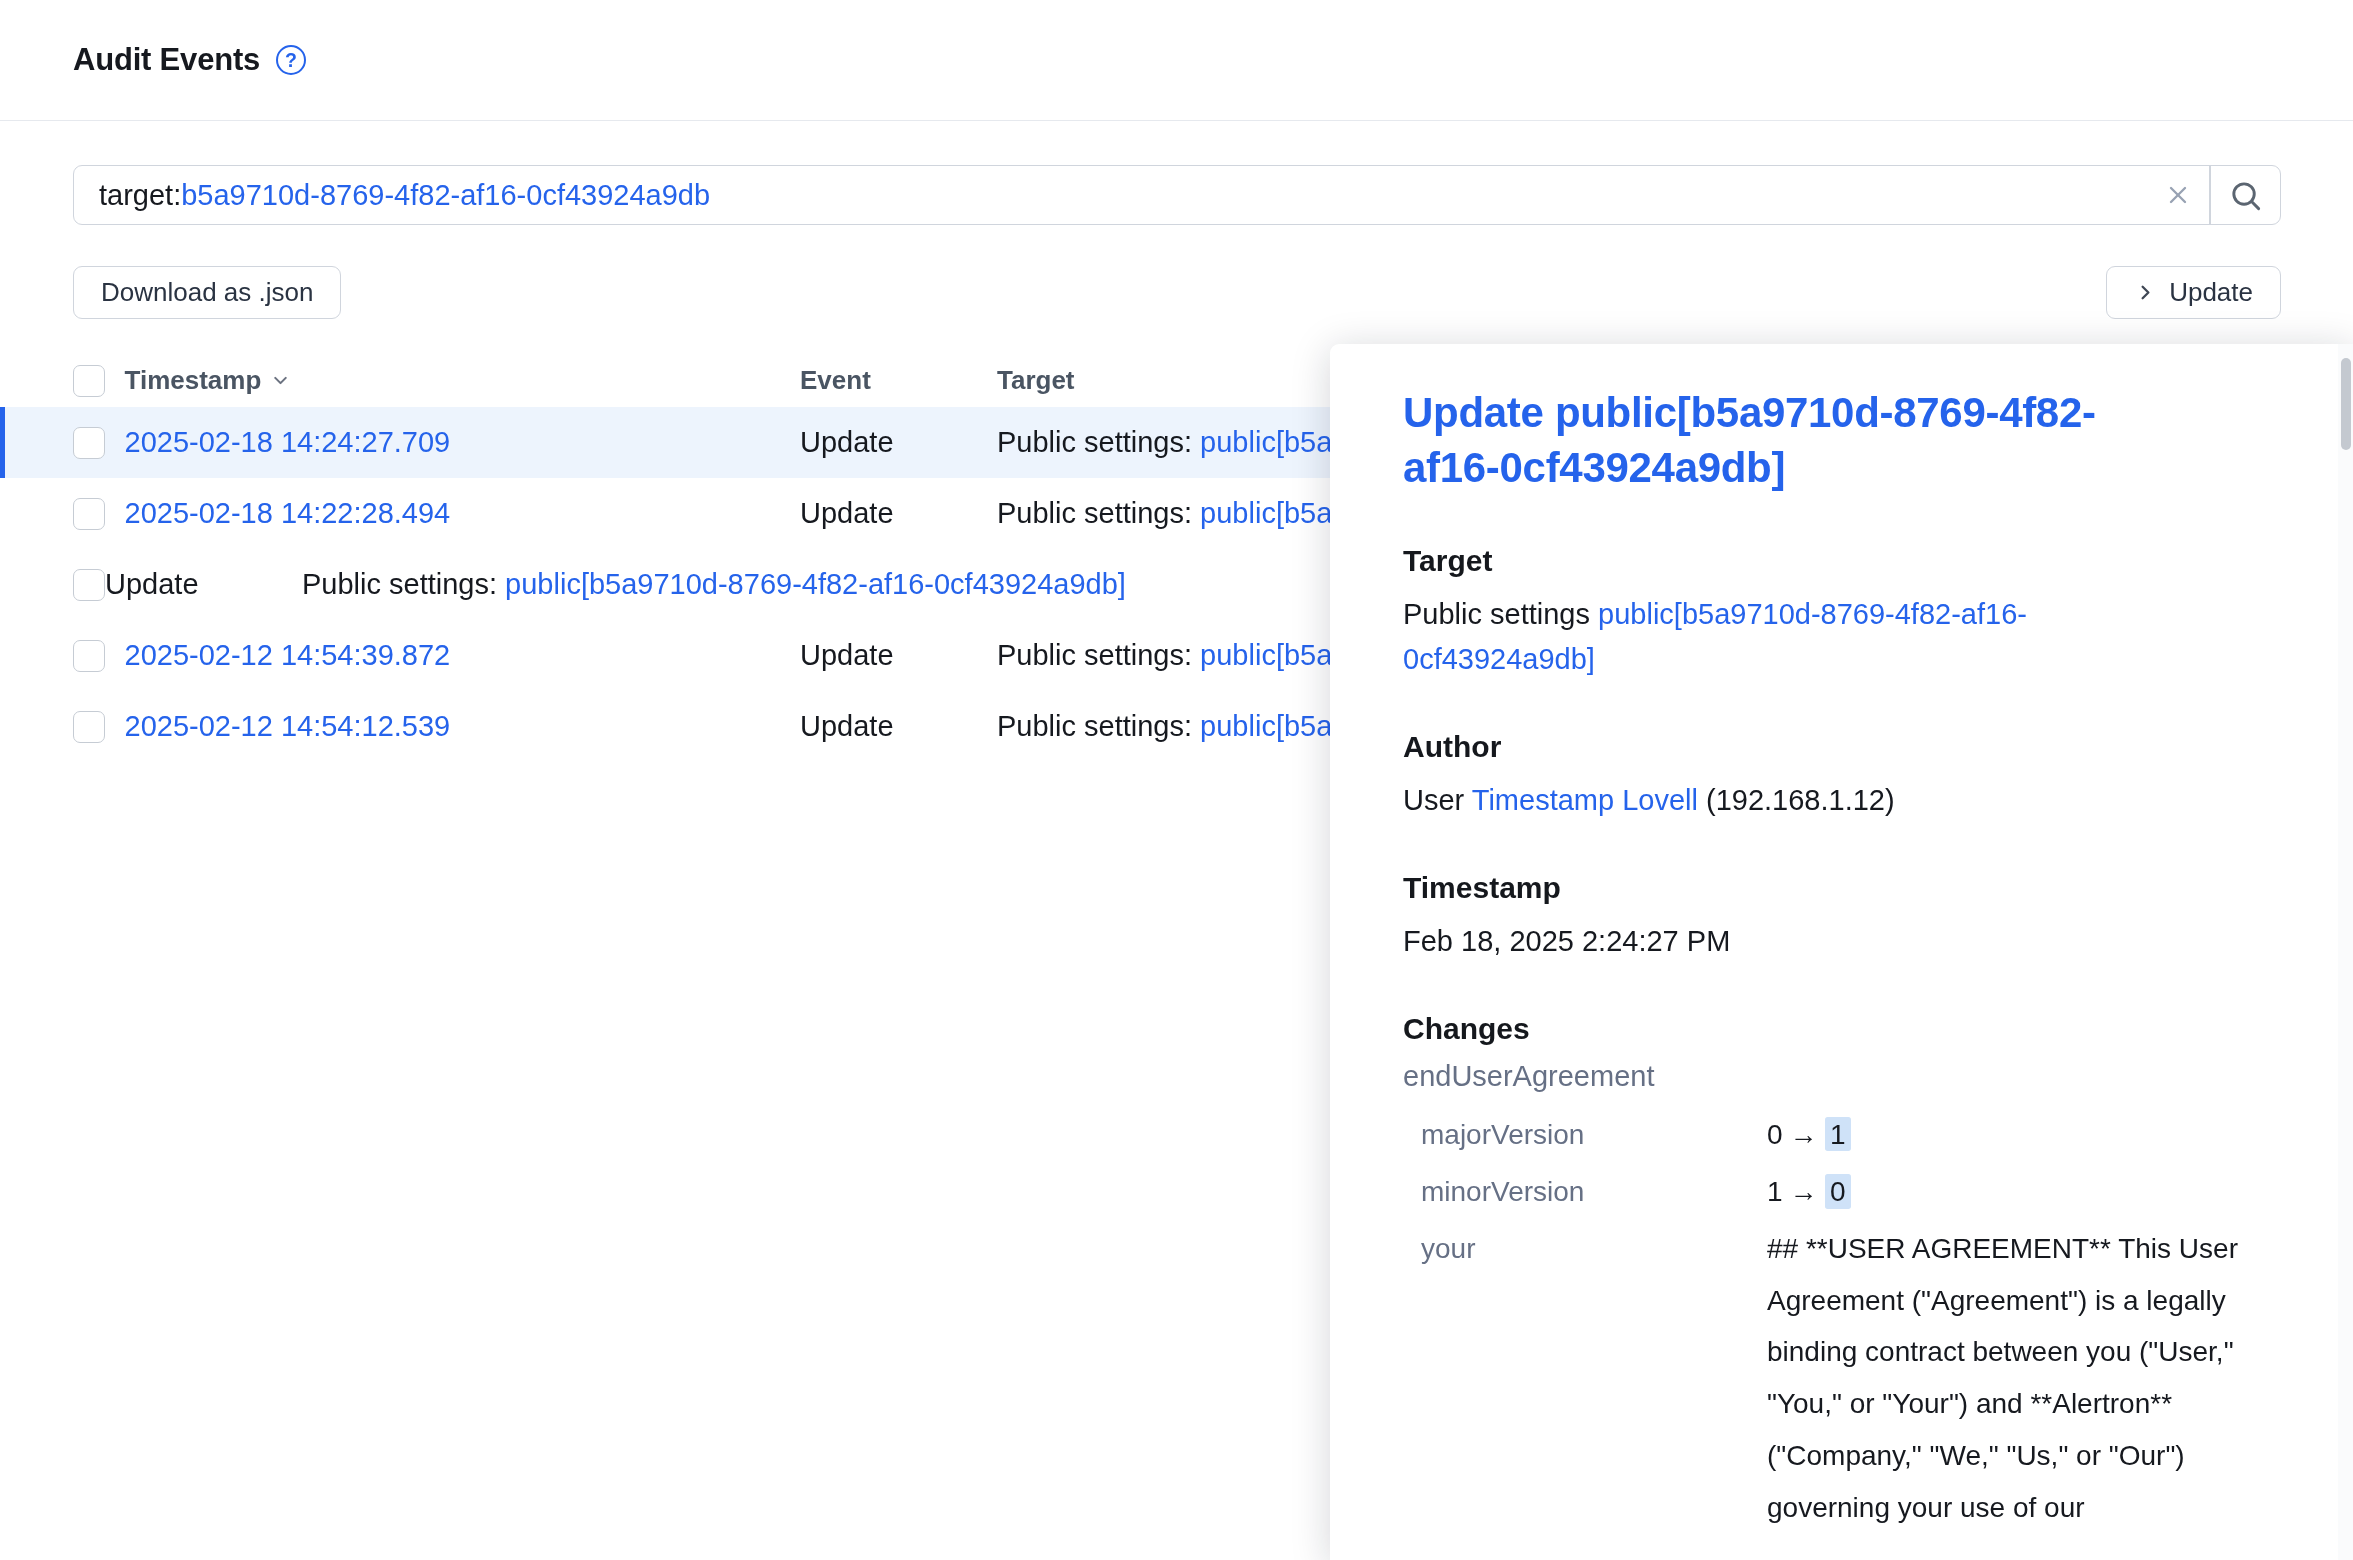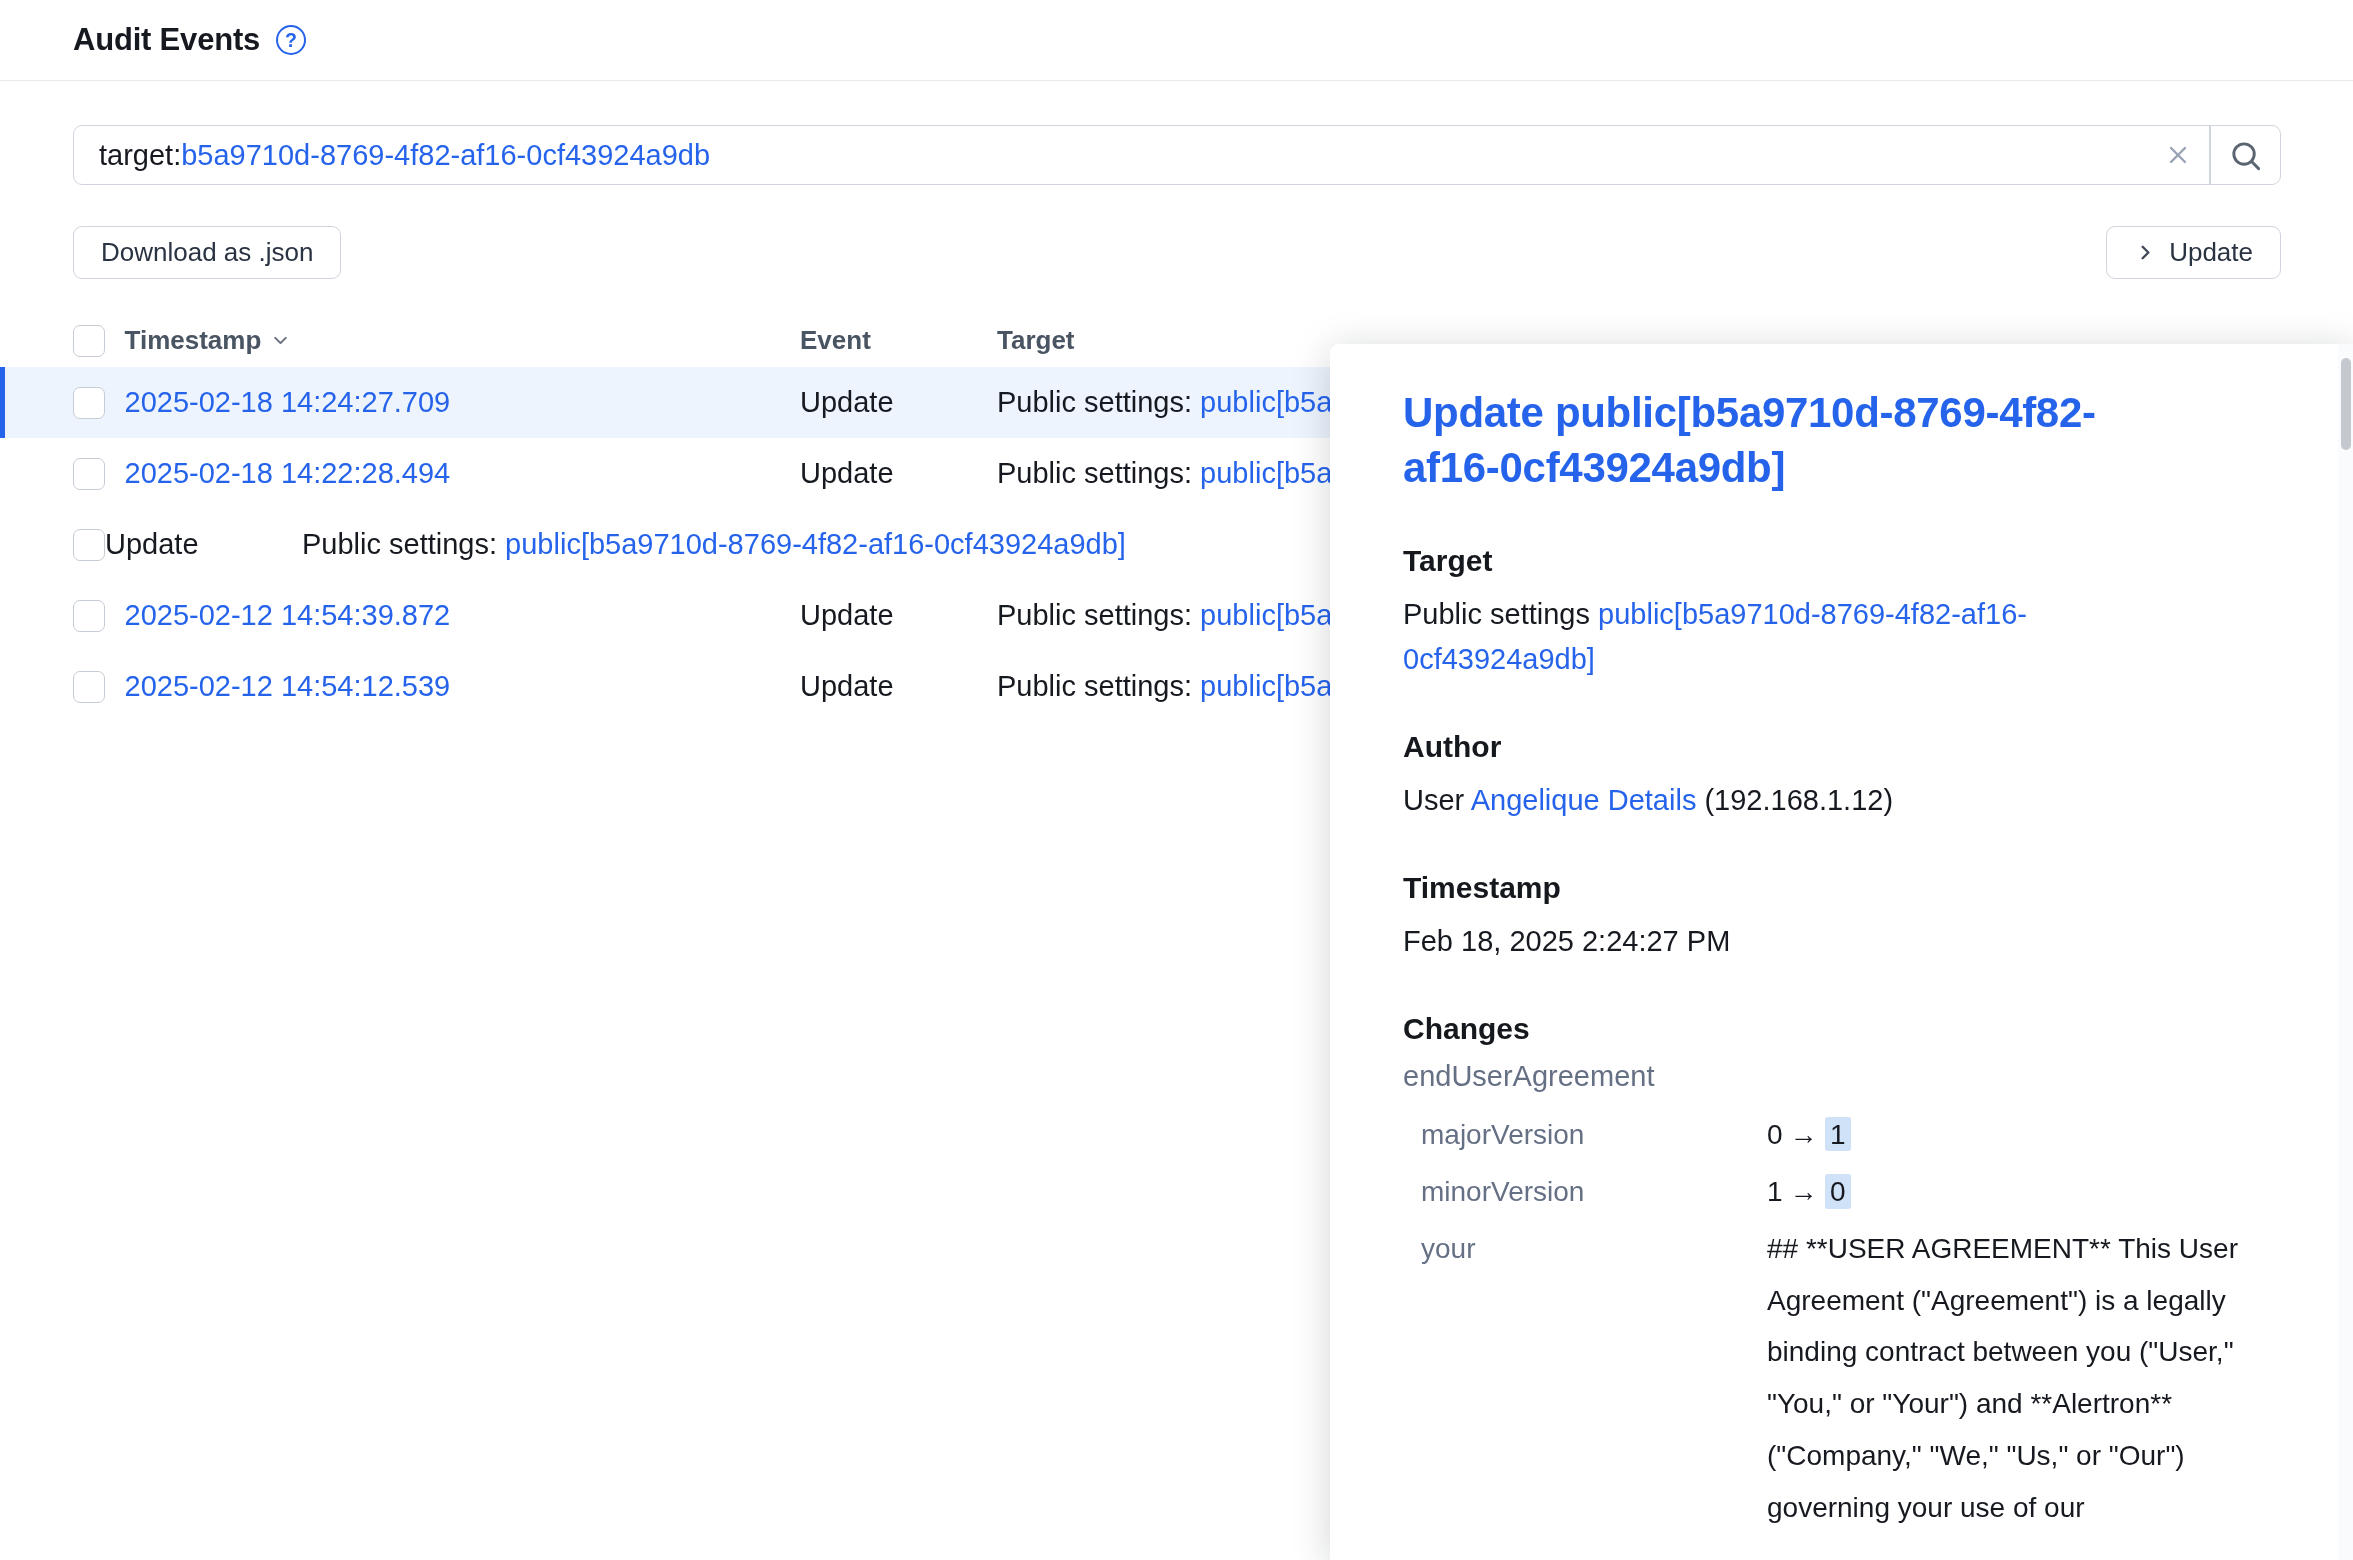--- a/index.html
+++ b/index.html
@@ -9,21 +9,21 @@
     width: 2354px;
     height: 1561px;
     overflow: hidden;
     background: #fff;
     color: var(--text_dark, #16191f);
     font-family: "Liberation Sans", "DejaVu Sans", sans-serif;
   }
 
   
   .topbar {
-    height: 81px;
+    height: 121px;
     display: flex;
     align-items: center;
     gap: 16px;
     padding: 0 73px;
     border-bottom: 0.9px solid #e6e9ee;
   }
   .topbar h1 { font-size: 31px; font-weight: 700; letter-spacing: -0.2px; }
   .help-icon {
     width: 30px; height: 30px;
     border: 2.7px solid var(--accent, #2563eb);
@@ -250,21 +250,21 @@
     </div>
   </div>
 
   <aside class="panel">
     <h2 class="p-title">Update public[b5a9710d-8769-4f82-af16-0cf43924a9db]</h2>
 
     <h3 class="p-h">Target</h3>
     <p class="p-body"><span>Public settings </span><a class="link">public[b5a9710d-8769-4f82-af16-0cf43924a9db]</a></p>
 
     <h3 class="p-h">Author</h3>
-    <p class="p-body"><span>User </span><a class="link">Angelique Details</a><span> (192.168.1.12)</span></p>
+    <p class="p-body"><span>User </span><a class="link">Timestamp Lovell</a><span> (192.168.1.12)</span></p>
 
     <h3 class="p-h">Timestamp</h3>
     <p class="p-body">Feb 18, 2025 2:24:27 PM</p>
 
     <h3 class="p-h">Changes</h3>
     <div class="group-label">endUserAgreement</div>
 
     <div class="chg-row">
       <span class="chg-key">majorVersion</span>
       <span class="chg-val"><span>0</span><span class="arrow">→</span><mark class="hl">1</mark></span>

